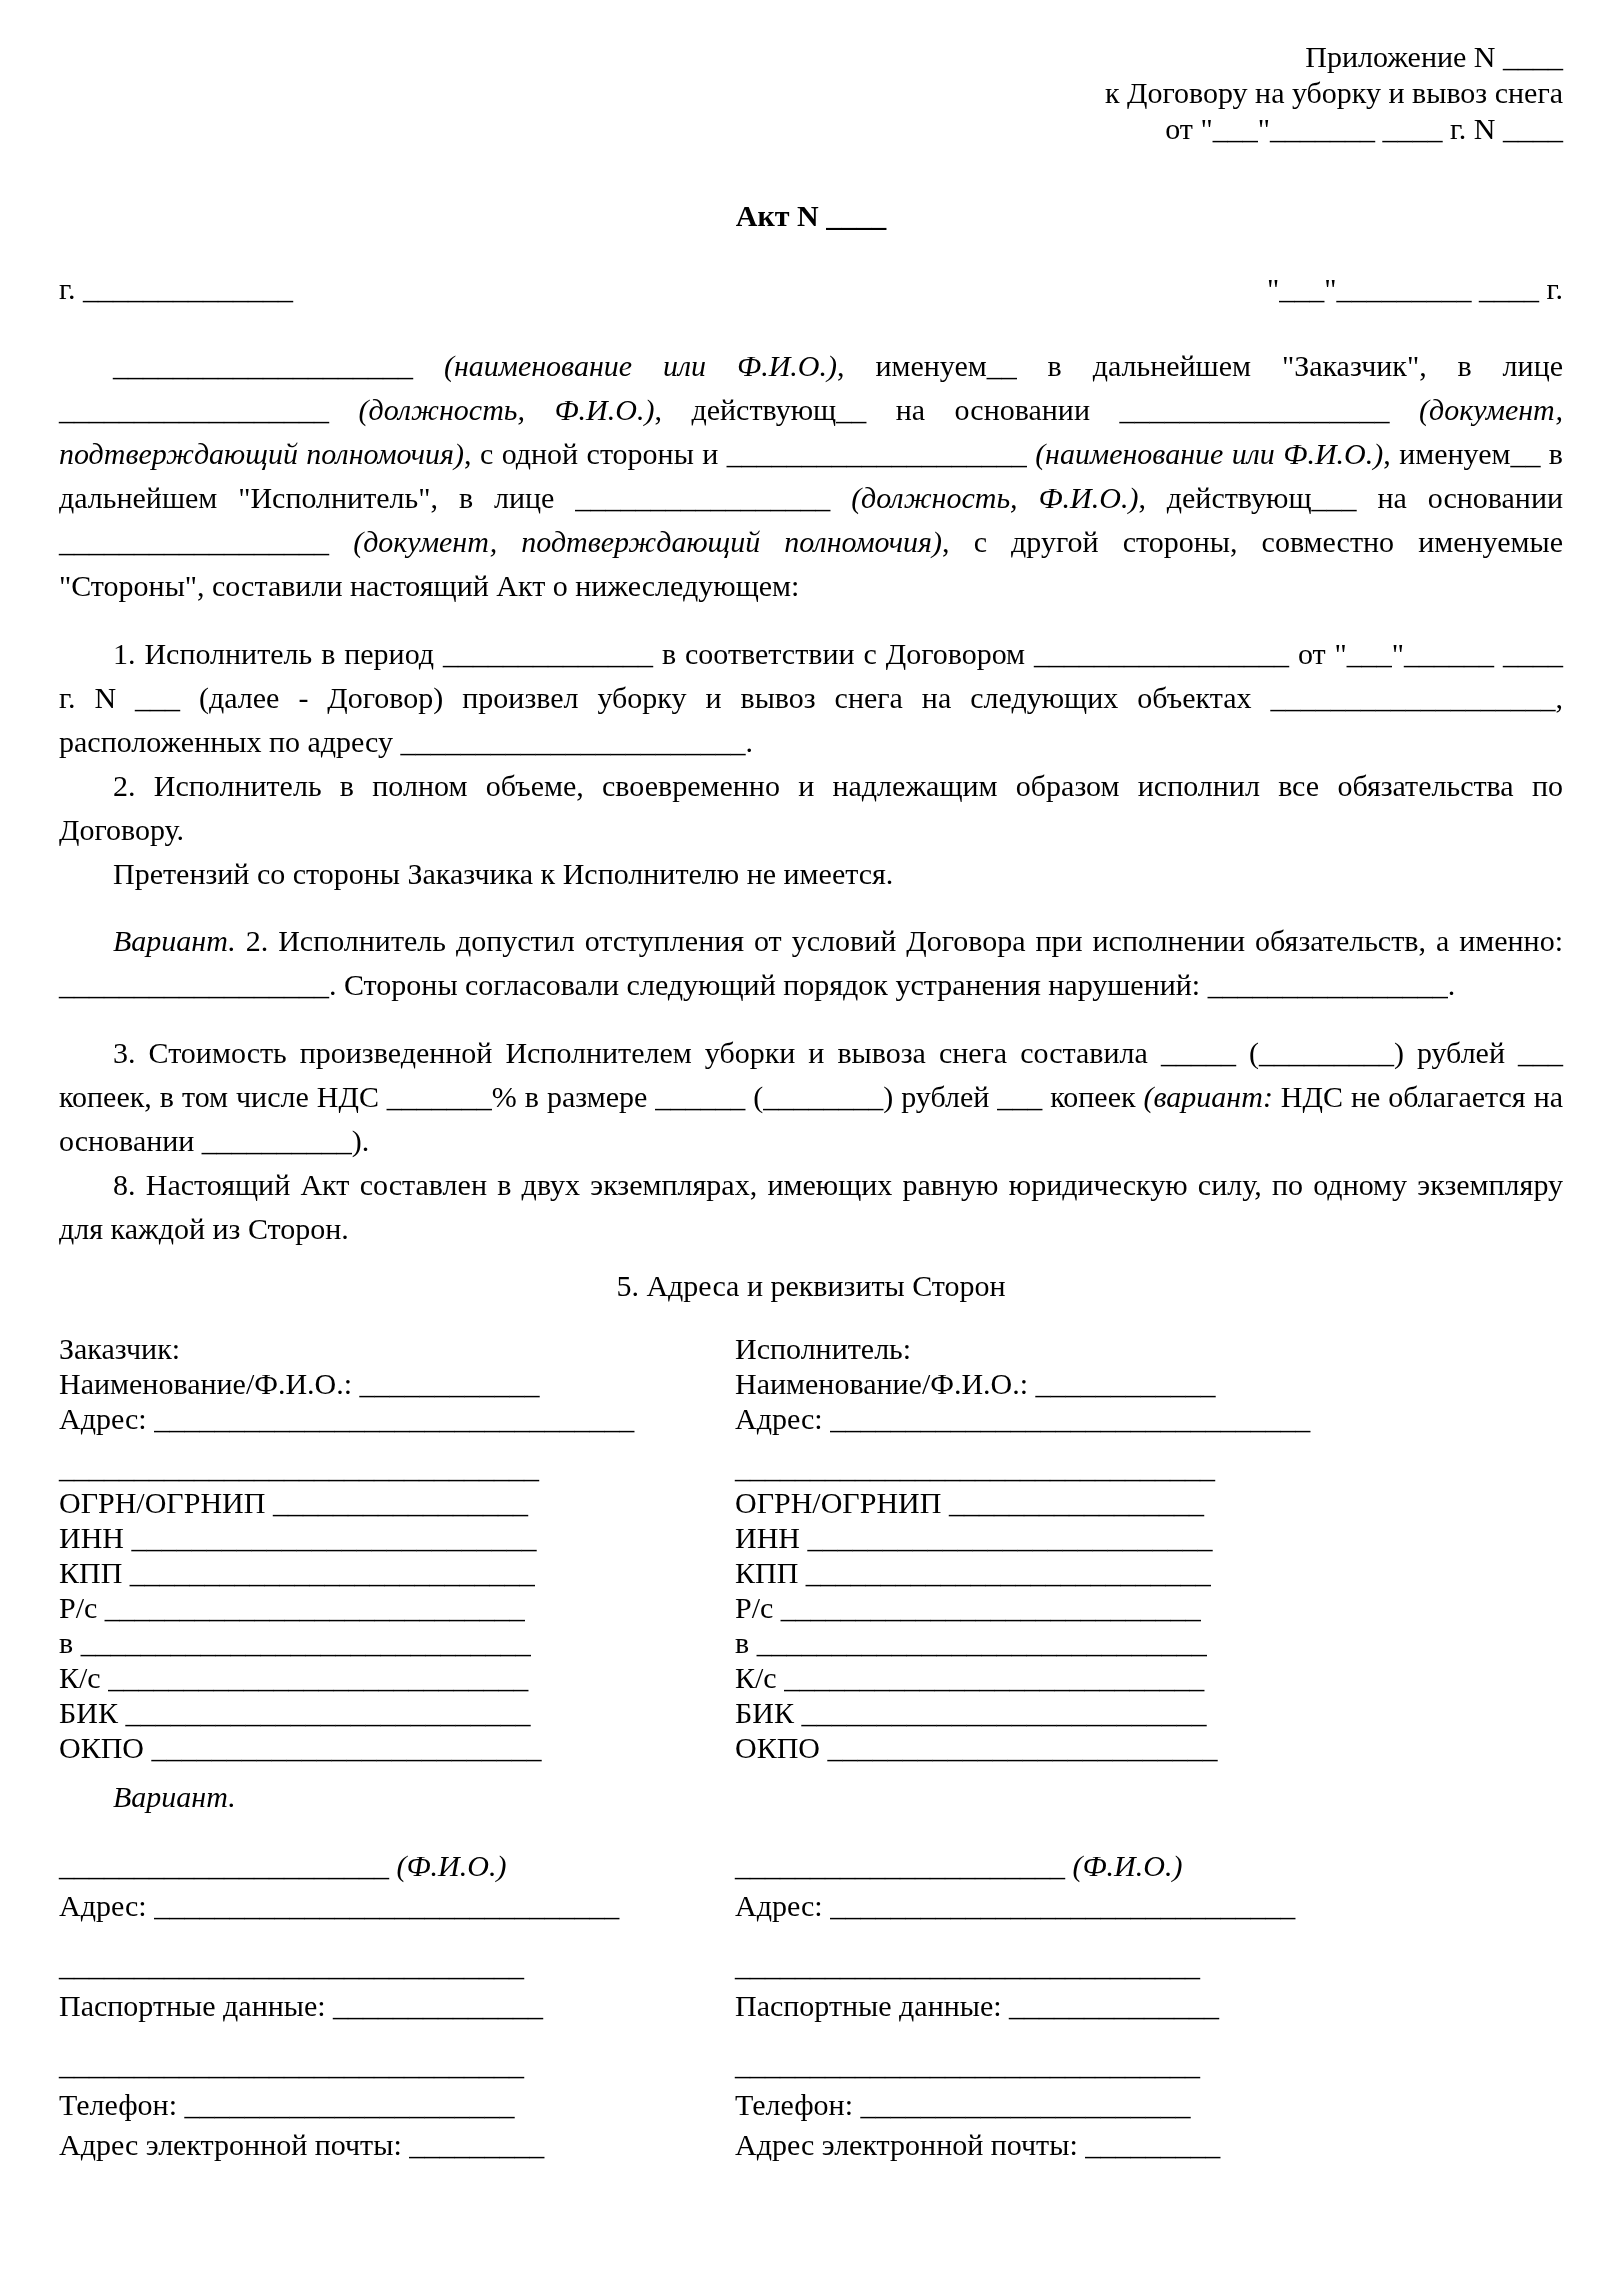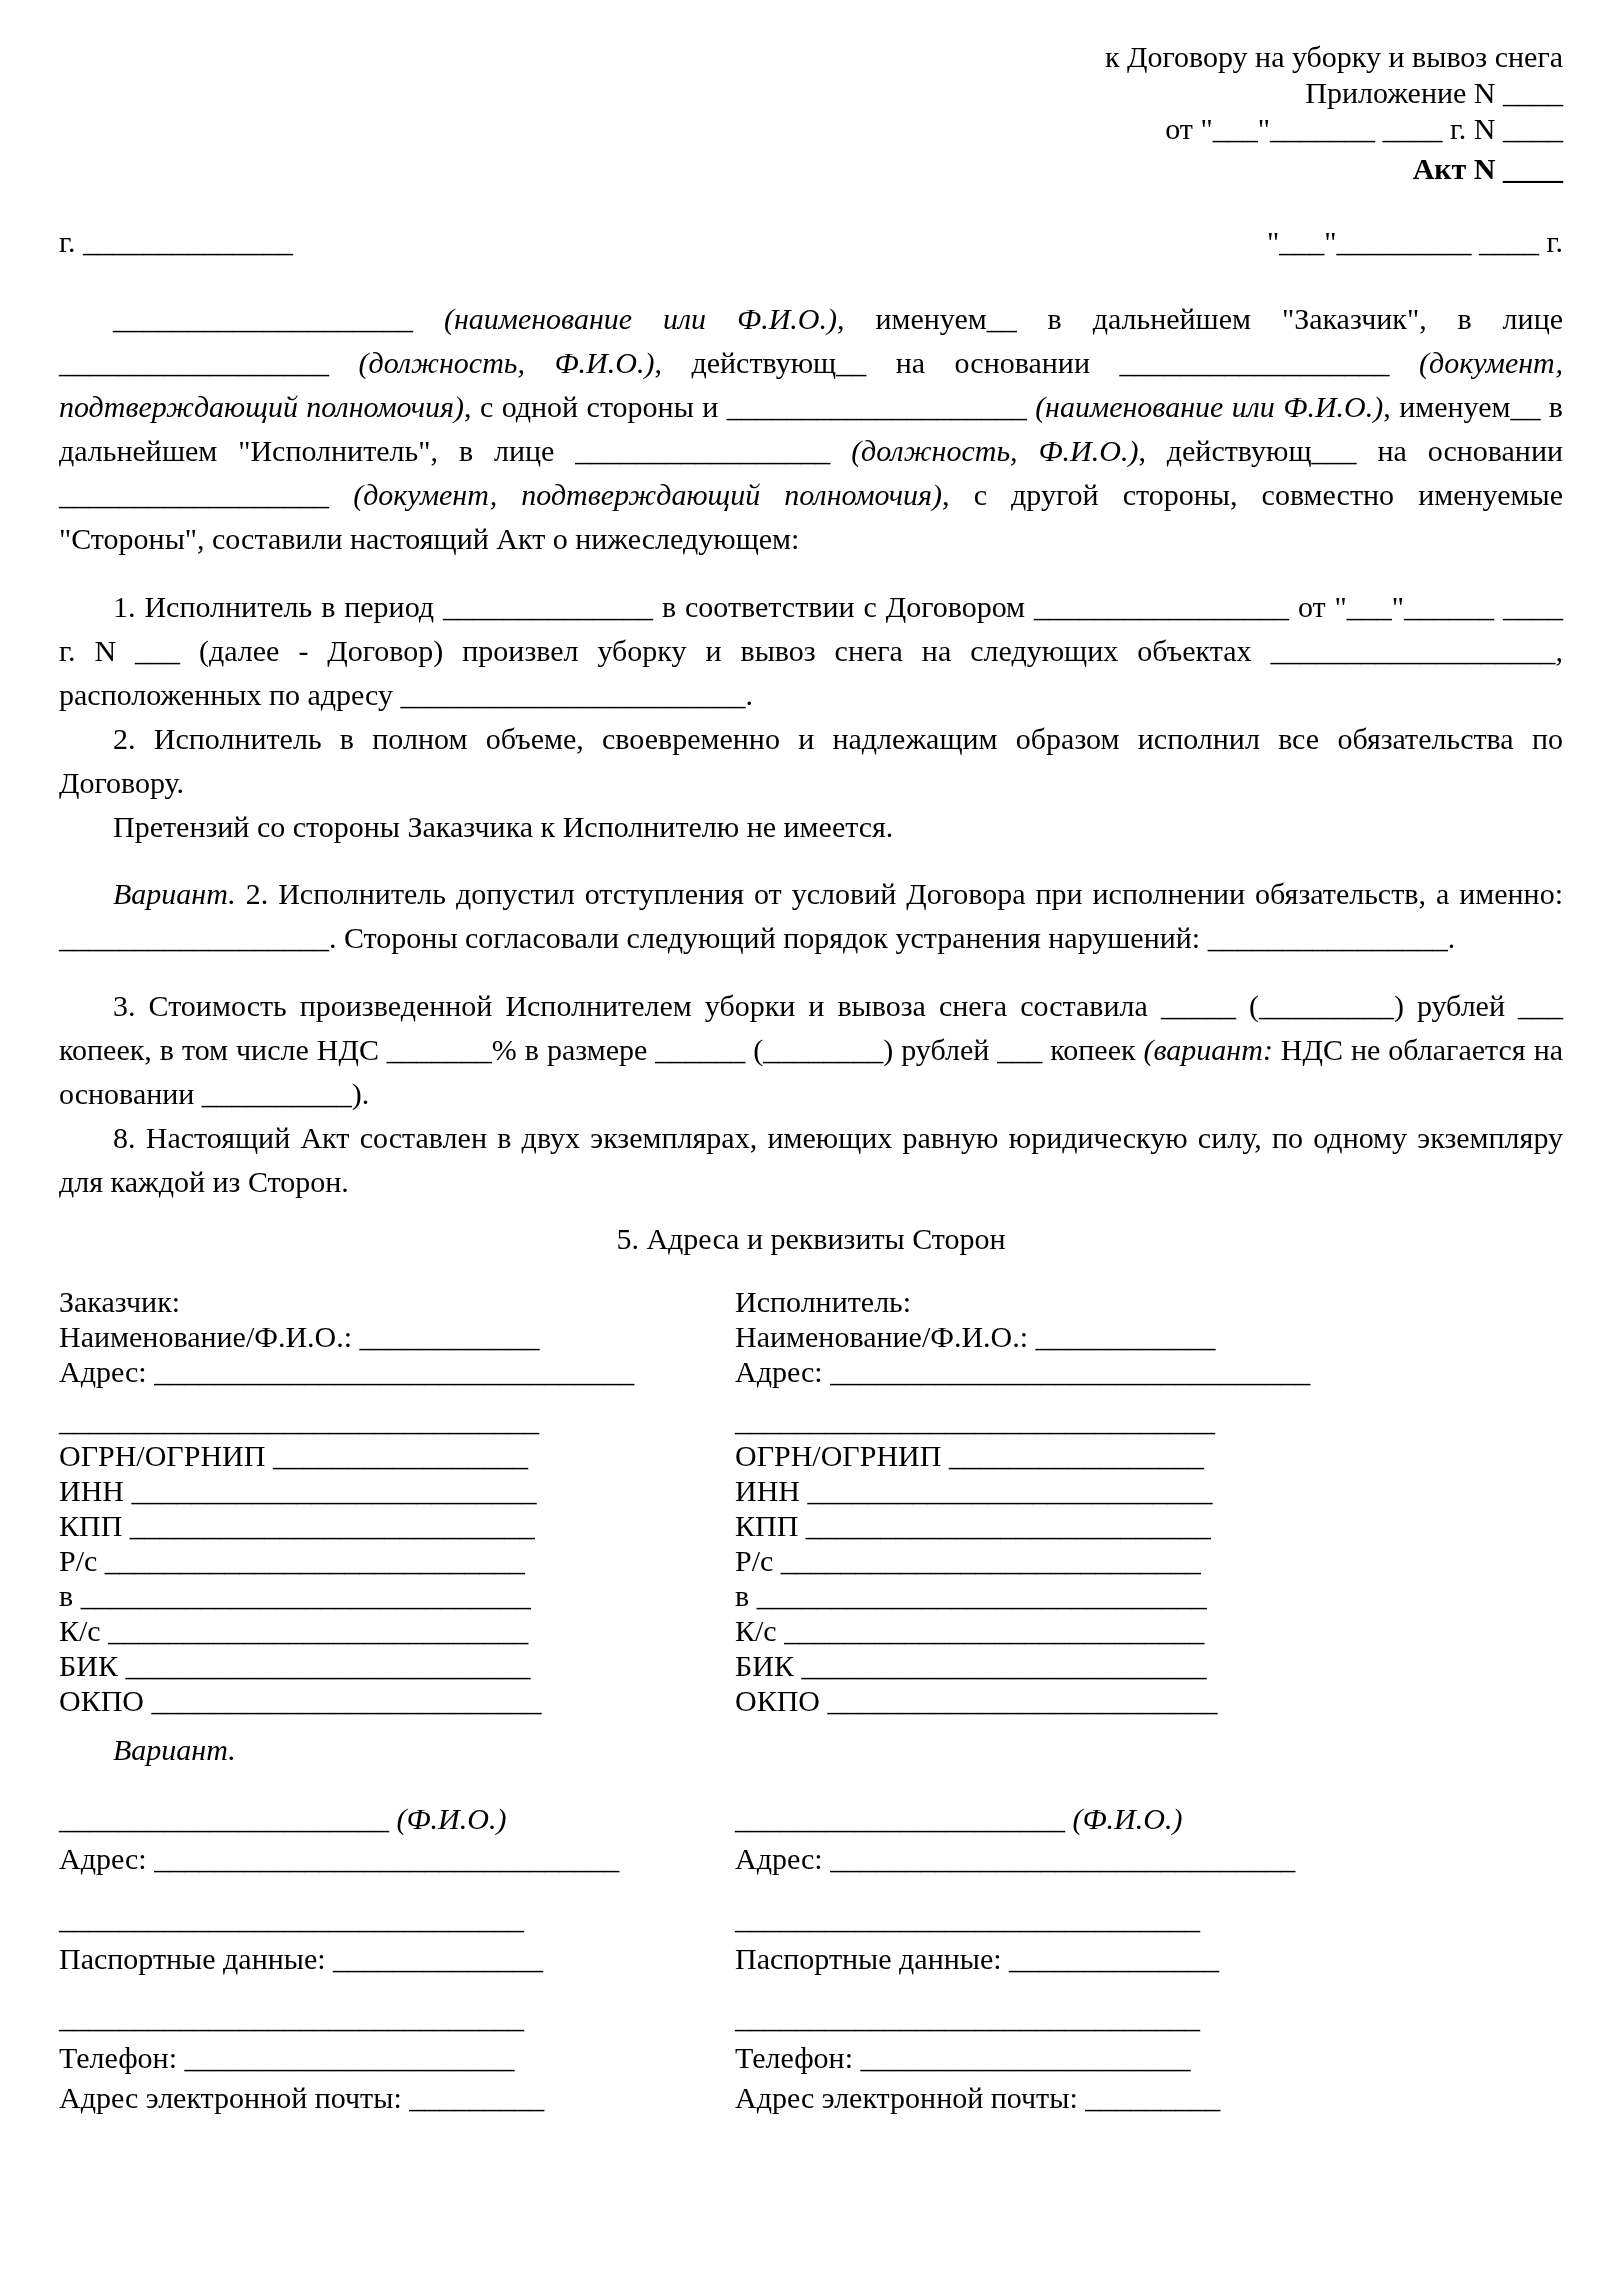--- a/index.html
+++ b/index.html
@@ -10,43 +10,43 @@
     box-sizing: border-box;
     background: #ffffff;
     color: #000000;
     font-family: "Liberation Serif", "DejaVu Serif", serif;
     font-size: 30px;
     line-height: 44px;
     padding: 39px 57px 29px 59px;
     overflow: hidden;
   }
   .header { text-align: right; line-height: 36px; }
-  .doc-title { text-align: right; font-weight: bold; }
+  .doc-title { text-align: center; font-weight: bold; margin-top: 47px; }
   .place-row { display: flex; justify-content: space-between; margin-top: 29px; }
   .para { text-align: justify; text-indent: 54px; margin: 0; }
   .preamble { margin-top: 33px; }
   .mt { margin-top: 23.5px; }
   .it { font-style: italic; }
   .s5-heading { text-align: center; margin-top: 13.7px; }
   .req { display: grid; grid-template-columns: 676px 1fr; margin-top: 23px; line-height: 35px; }
   .req-line { white-space: nowrap; min-height: 35px; }
   .gap-above { margin-top: 13.7px; }
   .variant-heading { margin-top: 9.8px; text-indent: 54px; font-style: italic; }
   .ind { display: grid; grid-template-columns: 676px 1fr; margin-top: 27.4px; line-height: 40px; }
   .ind-line { white-space: nowrap; min-height: 40px; }
   .ind .gap-above { margin-top: 19.6px; }
 </style>
 </head>
 <body>
 
 <div class="page">
 
   <div class="header">
+    <div>Приложение N ____</div>
     <div>к Договору на уборку и вывоз снега</div>
-    <div>Приложение N ____</div>
     <div>от "___"_______ ____ г. N ____</div>
   </div>
 
   <div class="doc-title">Акт N ____</div>
 
   <div class="place-row">
     <span>г. ______________</span>
     <span>"___"_________ ____ г.</span>
   </div>
 

